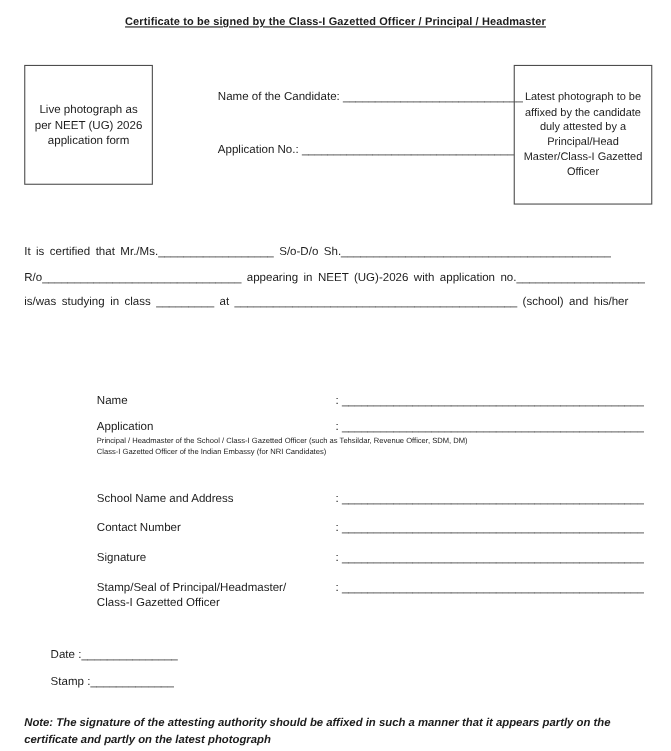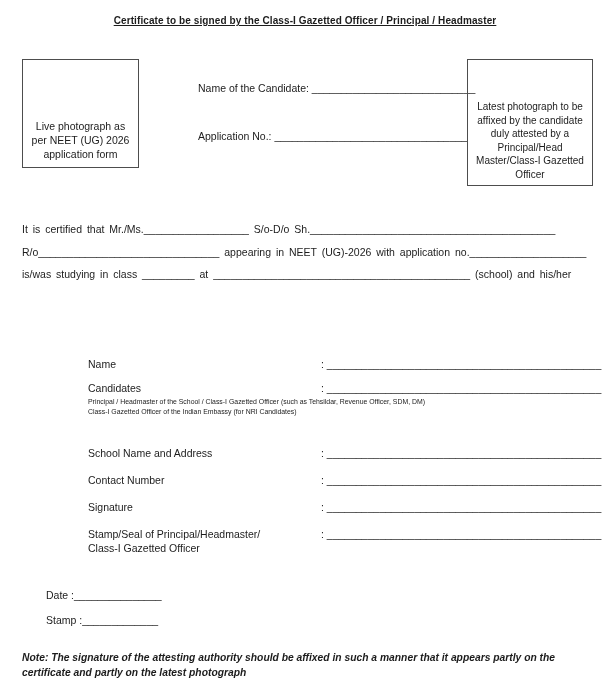--- a/index.html
+++ b/index.html
@@ -12,34 +12,34 @@
   .page { position: relative; width: 610px; height: 683px; overflow: hidden; background: #fff; }
 
   .title {
     position: absolute; left: 0; top: 15px; width: 100%;
     text-align: center; font-size: 10px; font-weight: bold;
     text-decoration: underline; letter-spacing: 0.1px;
   }
 
   .photo-box {
     position: absolute; border: 1px solid #4d4d4d; box-sizing: border-box;
-    display: flex; align-items: flex-end; justify-content: center;
+    display: flex; align-items: center; justify-content: center;
     text-align: center;
   }
   .photo-box.left  { left: 22px;  top: 59px; width: 117px; height: 109px; font-size: 10.5px; line-height: 14px; padding: 6px; }
   .photo-box.right { left: 467px; top: 59px; width: 126px; height: 127px; font-size: 10px;   line-height: 13.5px; padding: 4px; }
 
   .cand-line { position: absolute; left: 180px; font-size: 10.5px; white-space: nowrap; margin-left: 18px; }
   .cand-name { top: 82px; }
   .cand-app  { top: 130px; }
 
   .para { position: absolute; left: 22px; top: 218px; width: 574px; font-size: 10.5px; line-height: 22.5px; word-spacing: 2px; }
   .para > div { white-space: nowrap; overflow: hidden; }
 
-  .field-row { position: absolute; left: 88px; display: flex; align-items: flex-start; font-size: 10.5px; gap: 16px; }
+  .field-row { position: absolute; left: 88px; display: flex; align-items: flex-start; font-size: 10.5px; }
   .field-label { width: 217px; line-height: 14px; }
   .field-value { white-space: nowrap; line-height: 14px; }
 
   .fine-print { position: absolute; left: 88px; font-size: 6.9px; line-height: 10px; color: #222; }
 
   .footer-line { position: absolute; left: 22px; font-size: 10.5px; white-space: nowrap; padding-left: 24px; }
 
   .note {
     position: absolute; left: 22px; top: 650px; width: 574px;
     font-size: 10.3px; font-weight: bold; font-style: italic; line-height: 15px;
@@ -68,21 +68,21 @@
     <div>R/o_______________________________ appearing in NEET (UG)-2026 with application no.____________________</div>
     <div>is/was studying in class _________ at ____________________________________________ (school) and his/her</div>
   </div>
 
   <div class="field-row" style="top:357px">
     <div class="field-label">Name</div>
     <div class="field-value">: _______________________________________________</div>
   </div>
 
   <div class="field-row" style="top:381px">
-    <div class="field-label">Candidates</div>
+    <div class="field-label">Application</div>
     <div class="field-value">: _______________________________________________</div>
   </div>
 
   <div class="fine-print" style="top:397px">
     <div>Principal / Headmaster of the School / Class-I Gazetted Officer (such as Tehsildar, Revenue Officer, SDM, DM)</div>
     <div>Class-I Gazetted Officer of the Indian Embassy (for NRI Candidates)</div>
   </div>
 
   <div class="field-row" style="top:446px">
     <div class="field-label">School Name and Address</div>

